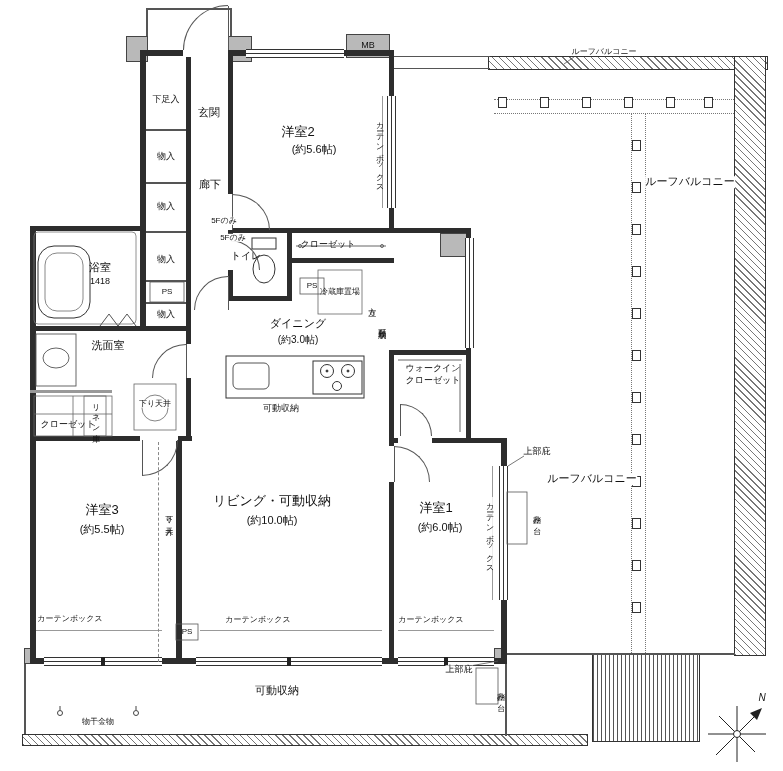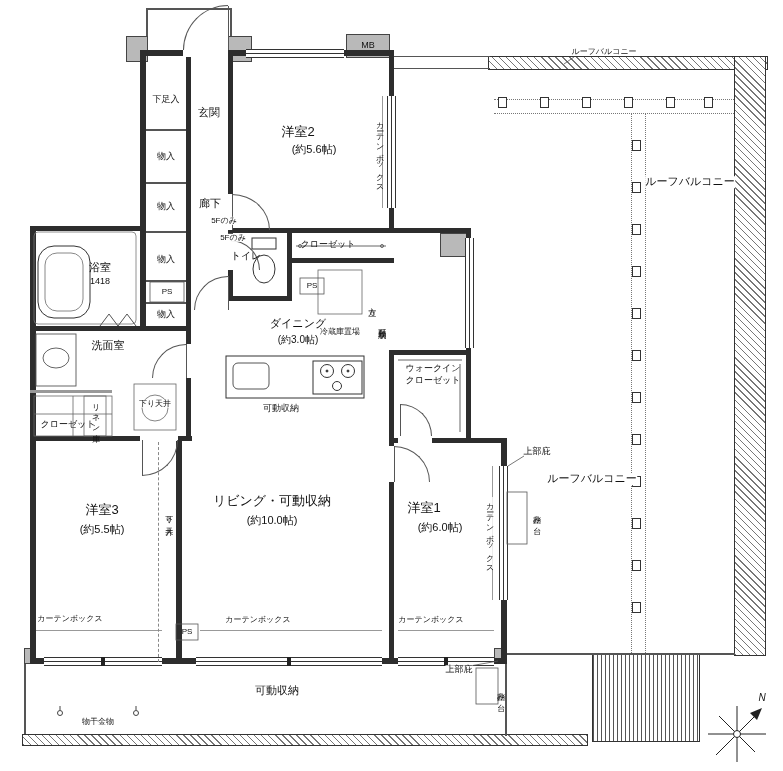--- a/index.html
+++ b/index.html
@@ -234,49 +234,49 @@
   <div class="lbl f9" style="left:166px;top:100px;">下足入</div>
   <div class="lbl f11" style="left:209px;top:113px;">玄関</div>
   <div class="lbl f13" style="left:298px;top:132px;">洋室2</div>
   <div class="lbl f11" style="left:298px;top:150px;margin-left:16px;">(約5.6帖)</div>
   <div class="lbl f9" style="left:166px;top:157px;">物入</div>
   <div class="lbl f9" style="left:166px;top:207px;">物入</div>
   <div class="lbl f9" style="left:166px;top:260px;">物入</div>
   <div class="lbl f9" style="left:166px;top:315px;">物入</div>
   <div class="lbl f8 vert" style="left:379px;top:152px;">カーテンボックス</div>
   <div class="lbl f11" style="left:690px;top:182px;background:#fff;">ルーフバルコニー</div>
-  <div class="lbl f11" style="left:210px;top:204px;text-align:right;">廊下</div>
+  <div class="lbl f11" style="left:210px;top:185px;text-align:right;">廊下</div>
   <div class="lbl f8" style="left:224px;top:221px;background:#fff;">5Fのみ</div>
   <div class="lbl f8" style="left:233px;top:238px;background:#fff;">5Fのみ</div>
   <div class="lbl f10" style="left:246px;top:256px;">トイレ</div>
   <div class="lbl f9" style="left:328px;top:245px;">クローゼット</div>
   <div class="lbl f11" style="left:100px;top:268px;">浴室</div>
   <div class="lbl f9" style="left:100px;top:282px;">1418</div>
   <div class="lbl f8" style="left:167px;top:292px;">PS</div>
   <div class="lbl f8" style="left:312px;top:286px;">PS</div>
-  <div class="lbl f8 wrap" style="left:340px;top:292px;width:40px;margin-top:40px;">冷蔵庫置場</div>
+  <div class="lbl f8 wrap" style="left:340px;top:292px;width:40px;">冷蔵庫置場</div>
   <div class="lbl f8 vert" style="left:371px;top:302px;">方立</div>
   <div class="lbl f8 vert" style="left:381px;top:324px;">可動収納</div>
   <div class="lbl f11" style="left:298px;top:324px;">ダイニング</div>
   <div class="lbl f10" style="left:298px;top:340px;">(約3.0帖)</div>
   <div class="lbl f11" style="left:108px;top:346px;">洗面室</div>
   <div class="lbl f9" style="left:433px;top:369px;text-align:center;">ウォークイン</div>
   <div class="lbl f9" style="left:433px;top:381px;">クローゼット</div>
   <div class="lbl f8 vert" style="left:95px;top:414px;">リネン庫</div>
   <div class="lbl f8 wrap" style="left:155px;top:404px;width:34px;background:rgba(255,255,255,.7);">下り天井</div>
   <div class="lbl f9" style="left:68px;top:425px;">クローゼット</div>
   <div class="lbl f9" style="left:281px;top:409px;">可動収納</div>
   <div class="lbl f9" style="left:537px;top:452px;">上部庇</div>
   <div class="lbl f11" style="left:592px;top:479px;background:#fff;">ルーフバルコニー</div>
   <div class="lbl f13" style="left:102px;top:510px;">洋室3</div>
   <div class="lbl f11" style="left:102px;top:530px;">(約5.5帖)</div>
   <div class="lbl f8 vert" style="left:168px;top:516px;">下り天井</div>
   <div class="lbl f13" style="left:272px;top:501px;">リビング・可動収納</div>
   <div class="lbl f11" style="left:272px;top:521px;">(約10.0帖)</div>
-  <div class="lbl f13" style="left:424px;top:508px;">洋室1</div>
+  <div class="lbl f13" style="left:436px;top:508px;">洋室1</div>
   <div class="lbl f11" style="left:440px;top:528px;">(約6.0帖)</div>
   <div class="lbl f8 vert" style="left:489px;top:533px;background:#fff;">カーテンボックス</div>
   <div class="lbl f8 vert" style="left:536px;top:515px;">踏み台</div>
   <div class="lbl f8" style="left:70px;top:619px;">カーテンボックス</div>
   <div class="lbl f8" style="left:258px;top:620px;">カーテンボックス</div>
   <div class="lbl f8" style="left:187px;top:632px;">PS</div>
   <div class="lbl f8" style="left:431px;top:620px;">カーテンボックス</div>
   <div class="lbl f9" style="left:459px;top:670px;background:#fff;">上部庇</div>
   <div class="lbl f8 vert" style="left:500px;top:692px;">踏み台</div>
   <div class="lbl f11" style="left:277px;top:691px;">可動収納</div>

